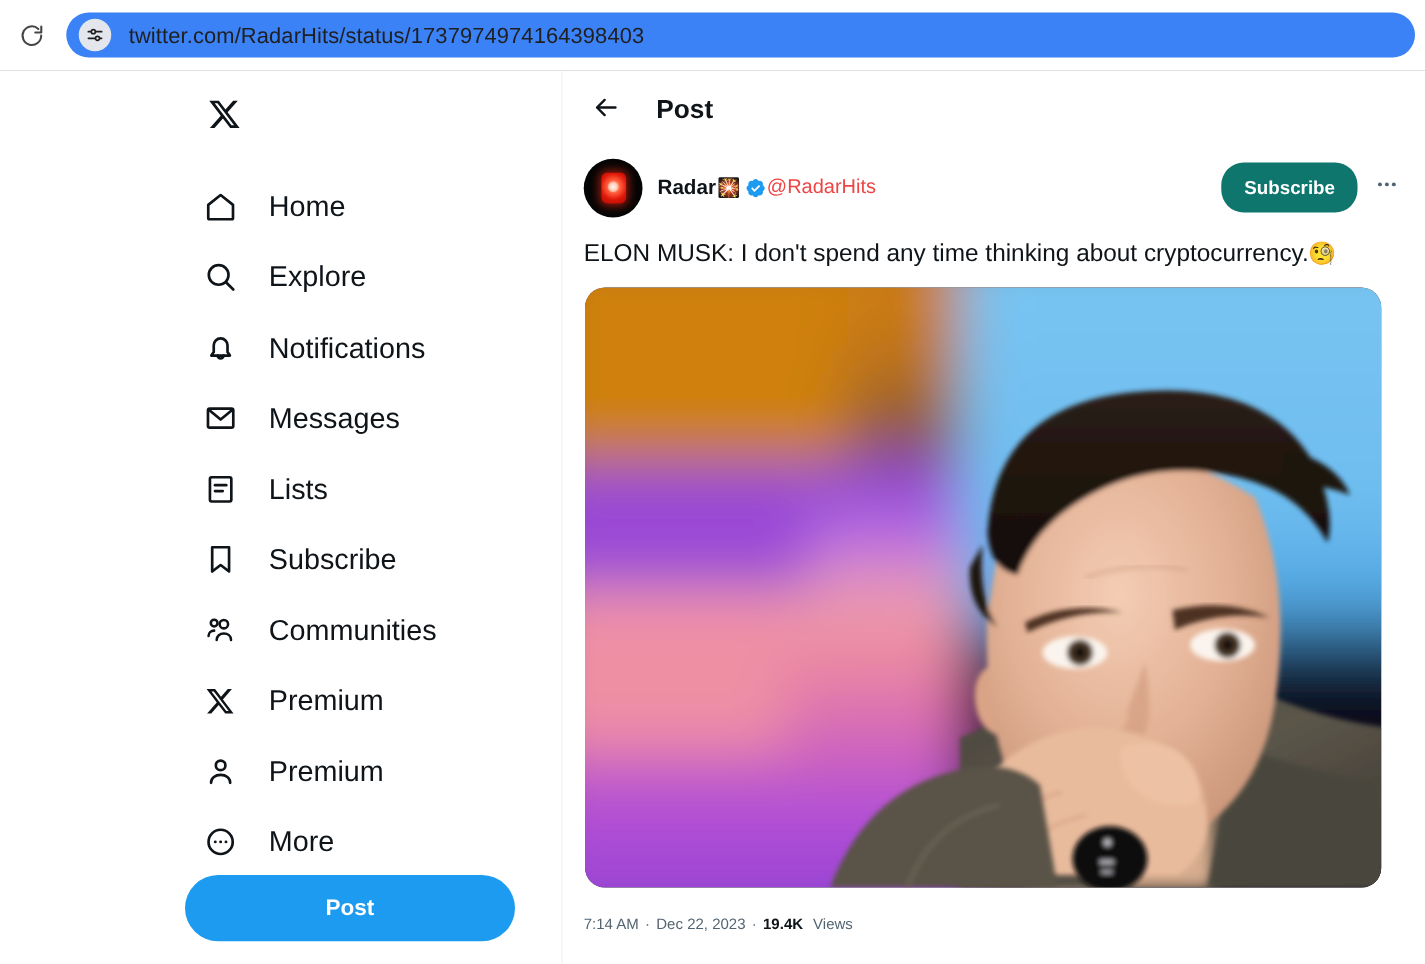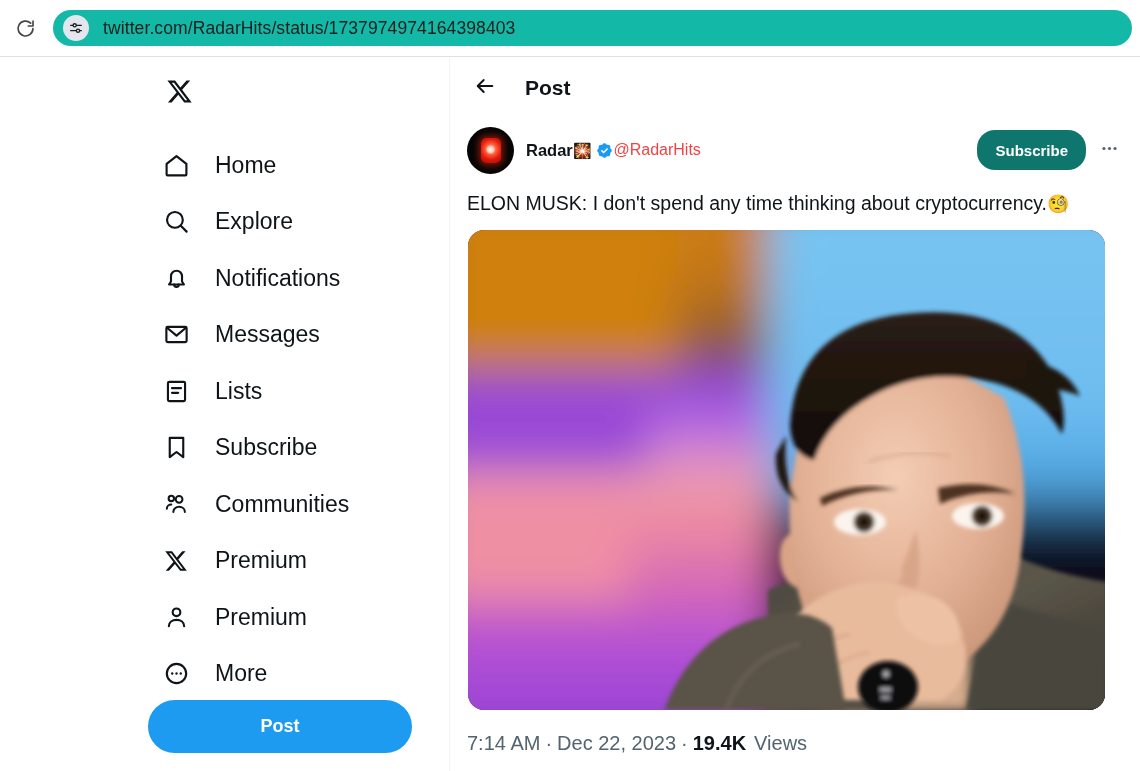--- a/index.html
+++ b/index.html
@@ -33,21 +33,21 @@
     border-radius: 50%;
     cursor: pointer;
     flex: none;
   }
   #reload-button svg { display: block; }
 
   #url-bar {
     margin-left: 12px;
     height: 36px;
     width: 1079px;
-    background: #14b8a6;
+    background: #3b82f6;
     border-radius: 18px;
     display: flex;
     align-items: center;
     cursor: text;
     flex: none;
   }
 
   #site-settings-icon {
     width: 26px; height: 26px;
     margin-left: 10px;
@@ -323,21 +323,21 @@
     background: #2d2d3a;
     cursor: pointer;
   }
   #photo-svg { display: block; width: 100%; height: 100%; }
 
   
   #tweet-meta {
     position: absolute;
     left: 16px;
     top: 675px;
-    font-size: 20px;
+    font-size: 12px;
     color: #536471;
     font-family: "Liberation Sans", sans-serif;
     display: flex;
     align-items: baseline;
     white-space: nowrap;
   }
   #tweet-meta .dot { margin: 0 5px; }
   #views-count {
     font-weight: bold;
     color: #0f1419;

